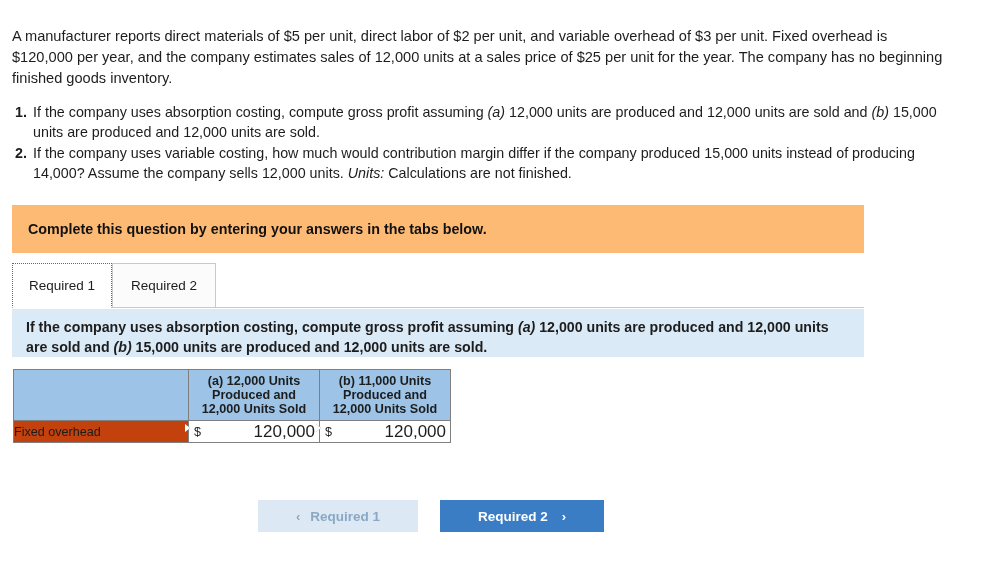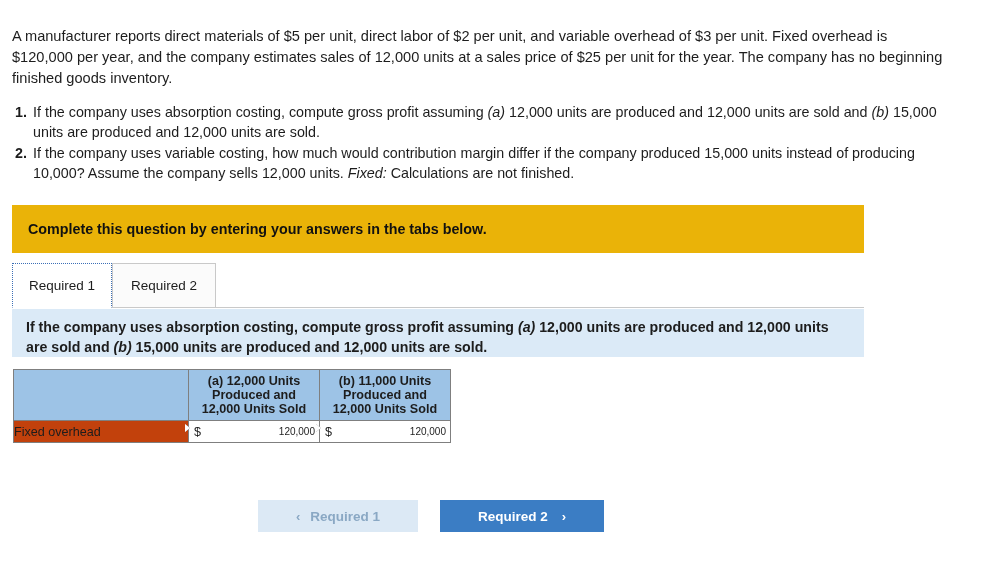--- a/index.html
+++ b/index.html
@@ -57,21 +57,21 @@
   }
   .it { font-style: italic; }
 
   
   .grey-bar {
     position: absolute;
     left: 12px;
     top: 205px;
     width: 852px;
     height: 48px;
-    background: #eab308;
+    background: #fdba74;
     display: flex;
     align-items: center;
   }
   .grey-bar-text {
     padding-left: 16px;
     font-size: 14.3px;
     font-weight: bold;
     color: #111;
   }
 
@@ -179,21 +179,21 @@
   }
   .cell-inner {
     display: flex;
     justify-content: space-between;
     align-items: center;
     height: 100%;
     padding: 0 4px 0 5px;
     box-sizing: border-box;
   }
   .dollar { font-size: 12.6px; }
-  .amount { font-size: 10px; }
+  .amount { font-size: 17px; }
   .val-right {
     text-align: right;
     padding-right: 5px;
     box-sizing: border-box;
   }
   
   .caret-mark {
     position: absolute;
     left: -4px;
     top: 3px;
@@ -251,21 +251,21 @@
 
   <div class="problem">A manufacturer reports direct materials of $5 per unit, direct labor of $2 per unit, and variable overhead of $3 per unit. Fixed overhead is $120,000 per year, and the company estimates sales of 12,000 units at a sales price of $25 per unit for the year. The company has no beginning finished goods inventory.</div>
 
   <div class="req-list">
     <div class="req-item">
       <div class="req-num">1.</div>
       <div class="req-text"><span>If the company uses absorption costing, compute gross profit assuming </span><span class="it">(a)</span><span> 12,000 units are produced and 12,000 units are sold and </span><span class="it">(b)</span><span> 15,000 units are produced and 12,000 units are sold.</span></div>
     </div>
     <div class="req-item">
       <div class="req-num">2.</div>
-      <div class="req-text"><span>If the company uses variable costing, how much would contribution margin differ if the company produced 15,000 units instead of producing 10,000? Assume the company sells 12,000 units. </span><span class="it">Fixed:</span><span> Calculations are not finished.</span></div>
+      <div class="req-text"><span>If the company uses variable costing, how much would contribution margin differ if the company produced 15,000 units instead of producing 14,000? Assume the company sells 12,000 units. </span><span class="it">Units:</span><span> Calculations are not finished.</span></div>
     </div>
   </div>
 
   <div class="grey-bar">
     <div class="grey-bar-text">Complete this question by entering your answers in the tabs below.</div>
   </div>
 
   <div class="tabs">
     <div class="tab active">
       <span>Required 1</span>

